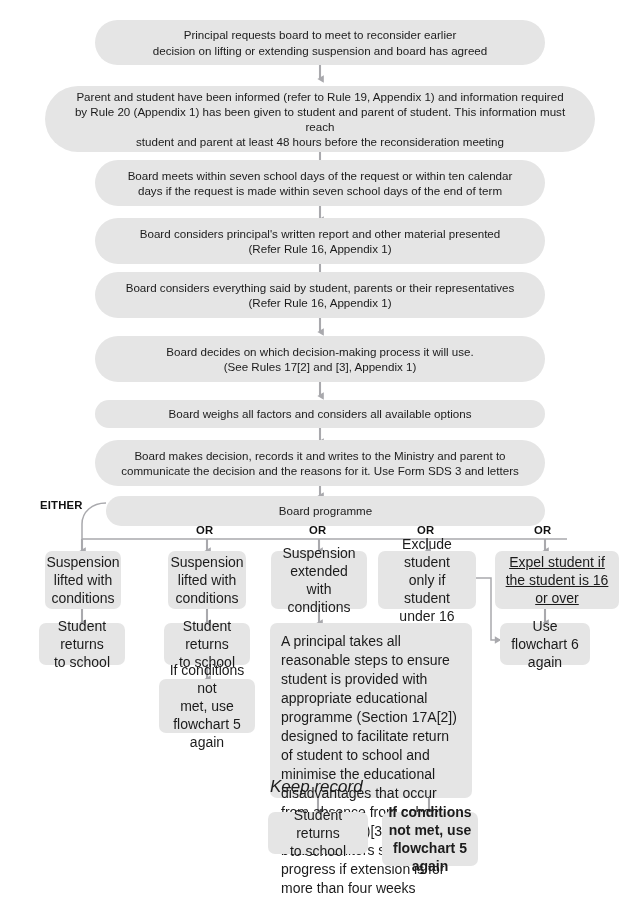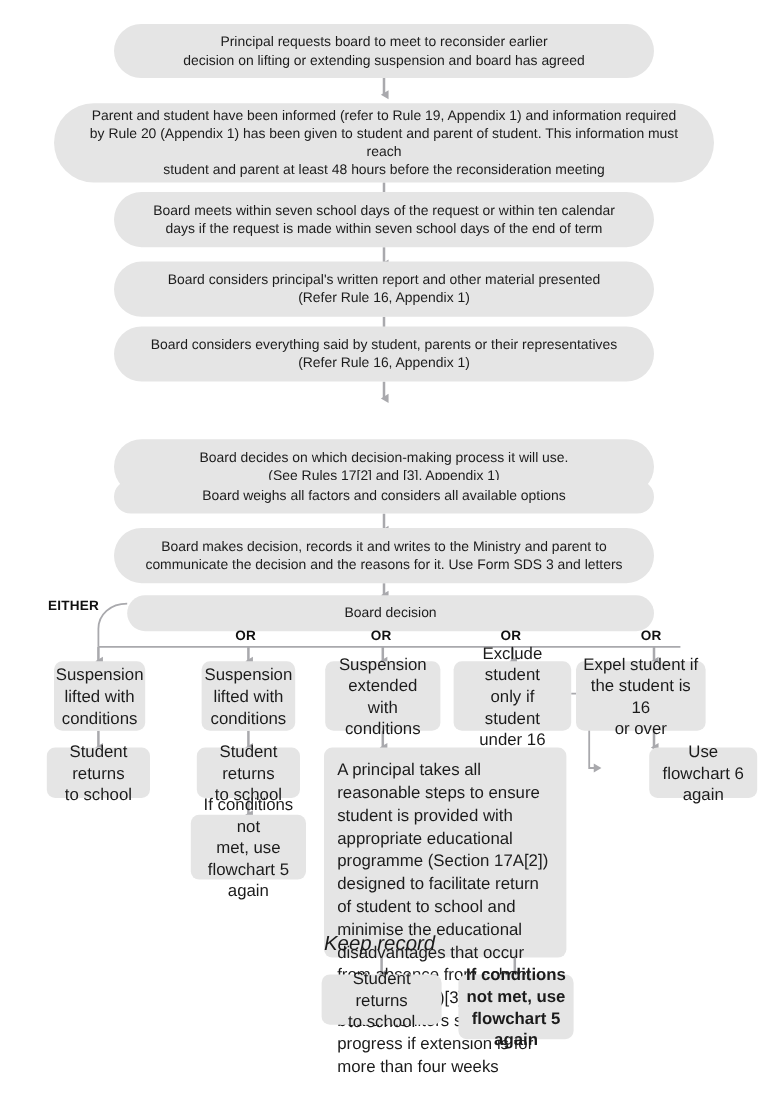--- a/index.html
+++ b/index.html
@@ -150,29 +150,29 @@
 
   <div class="node pill" style="left:95px; top:160px; width:450px; height:46px;">Board meets within seven school days of the request or within ten calendar
 days if the request is made within seven school days of the end of term</div>
 
   <div class="node pill" style="left:95px; top:218px; width:450px; height:46px;">Board considers principal's written report and other material presented
 (Refer Rule 16, Appendix 1)</div>
 
   <div class="node pill" style="left:95px; top:272px; width:450px; height:46px;">Board considers everything said by student, parents or their representatives
 (Refer Rule 16, Appendix 1)</div>
 
-  <div class="node pill" style="left:95px; top:336px; width:450px; height:46px;margin-top:30px;">Board decides on which decision-making process it will use.
+  <div class="node pill" style="left:95px; top:336px; width:450px; height:46px;">Board decides on which decision-making process it will use.
 (See Rules 17[2] and [3], Appendix 1)</div>
 
   <div class="node pill" style="left:95px; top:400px; width:450px; height:28px;">Board weighs all factors and considers all available options</div>
 
   <div class="node pill" style="left:95px; top:440px; width:450px; height:46px;">Board makes decision, records it and writes to the Ministry and parent to
 communicate the decision and the reasons for it. Use Form SDS 3 and letters</div>
 
-  <div class="node pill" style="left:106px; top:496px; width:439px; height:30px;">Board decision</div>
+  <div class="node pill" style="left:106px; top:496px; width:439px; height:30px;">Board programme</div>
 
   <div class="either-label" style="left:40px; top:499px;">EITHER</div>
 
   <div class="or-label" style="left:196px; top:524px;">OR</div>
   <div class="or-label" style="left:309px; top:524px;">OR</div>
   <div class="or-label" style="left:417px; top:524px;">OR</div>
   <div class="or-label" style="left:534px; top:524px;">OR</div>
 
   <div class="node rect" style="left:45px; top:551px; width:76px; height:58px;">Suspension
 lifted with
@@ -183,39 +183,39 @@
 conditions</div>
 
   <div class="node rect" style="left:271px; top:551px; width:96px; height:58px;">Suspension
 extended
 with conditions</div>
 
   <div class="node rect" style="left:378px; top:551px; width:98px; height:58px;">Exclude student
 only if student
 under 16</div>
 
-  <div class="node rect" style="left:480px; top:551px; width:108px; height:58px;">Expel student if
+  <div class="node rect" style="left:495px; top:551px; width:124px; height:58px;text-decoration:underline;">Expel student if
 the student is 16
 or over</div>
 
   <div class="node rect" style="left:39px; top:623px; width:86px; height:42px;">Student returns
 to school</div>
 
   <div class="node rect" style="left:164px; top:623px; width:86px; height:42px;">Student returns
 to school</div>
 
   <div class="node rect" style="left:159px; top:679px; width:96px; height:54px;">If conditions not
 met, use
 flowchart 5 again</div>
 
   <div class="node rect tall" style="left:270px; top:623px; width:202px; height:175px;">A principal takes all reasonable steps to ensure student is provided with appropriate educational programme (Section 17A[2]) designed to facilitate return of student to school and minimise the educational disadvantages that occur from absence from school (Section 17(A)[3]). The board monitors student's progress if extension is for more than four weeks</div>
 
   <div class="keep-record" style="left:270px; top:777px; width:202px;">Keep record</div>
 
-  <div class="node rect" style="left:500px; top:623px; width:90px; height:42px;margin-left:41px;">Use flowchart 6
+  <div class="node rect" style="left:500px; top:623px; width:90px; height:42px;">Use flowchart 6
 again</div>
 
   <div class="node rect" style="left:268px; top:812px; width:100px; height:42px;">Student returns
 to school</div>
 
   <div class="node rect" style="left:382px; top:812px; width:96px; height:54px;font-weight:bold;">If conditions
 not met, use
 flowchart 5 again</div>
 
 </div>

